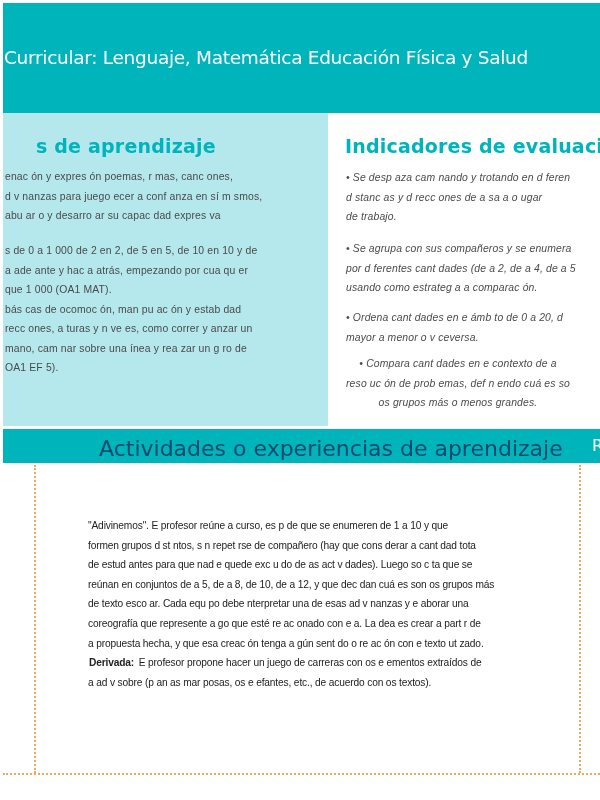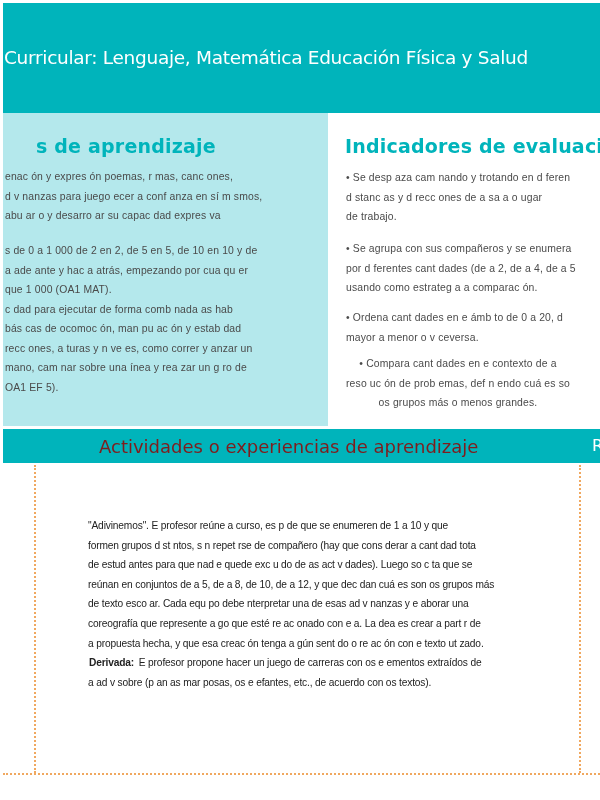--- a/index.html
+++ b/index.html
@@ -32,33 +32,33 @@
     .left-panel .panel-heading { left: 0; padding-left: 32px; }
     .right-panel .panel-heading { left: 16px; }
 
     .body-text {
       position: absolute; color: #4a4a4a; font-size: 10.4px; line-height: 18.5px;
       white-space: nowrap; letter-spacing: 0.15px;
     }
     .left-panel .p1 { left: 0; top: 53px; }
     .left-panel .p2 { left: 0; top: 127px; }
 
-    .right-panel .ind { left: 16px; }
+    .right-panel .ind { left: 16px; font-style: italic; }
     .right-panel .ind1 { top: 54px; }
     .right-panel .ind2 { top: 125px; }
     .right-panel .ind3 { top: 194px; }
     .right-panel .ind4 { top: 240px; text-align: center; }
 
     .activities-bar {
       position: absolute; left: 0; top: 426px; width: 600px; height: 34px;
       background: #00b4bb;
     }
     .activities-bar .bar-title {
-      position: absolute; left: 95px; top: 6px; color: #7f1d1d;
-      font-family: "DejaVu Sans", sans-serif; font-size: 18px; white-space: nowrap;
+      position: absolute; left: 95px; top: 6px; color: #0c4a6e;
+      font-family: "DejaVu Sans", sans-serif; font-size: 22px; white-space: nowrap;
     }
     .activities-bar .bar-title-right {
       position: absolute; left: 588px; top: 6px; color: #ffffff;
       font-family: "DejaVu Sans", sans-serif; font-size: 16.5px; white-space: nowrap;
     }
 
     .dotted-v {
       position: absolute; width: 0; border-left: 2px dotted #f0a860;
     }
     .dotted-v.left { left: 31px; top: 462px; height: 308px; }
@@ -90,21 +90,20 @@
   <div class="panel-heading">s de aprendizaje</div>
   <div class="body-text p1">
     <div>enac ón y expres ón poemas, r mas, canc ones,</div>
     <div>d v nanzas para juego ecer  a conf anza en sí m smos,</div>
     <div>abu ar o y desarro  ar su capac dad expres va</div>
   </div>
   <div class="body-text p2">
     <div>s de  0 a 1 000 de 2 en 2, de 5 en 5, de 10 en 10 y de</div>
     <div>a ade ante y hac a atrás, empezando por cua qu er</div>
     <div>que 1 000 (OA1 MAT).</div>
-    <div>c dad para ejecutar de forma comb nada  as hab</div>
     <div>bás cas de  ocomoc ón, man pu ac ón y estab   dad</div>
     <div>recc ones, a turas y n ve es, como correr y  anzar un</div>
     <div>mano, cam nar sobre una  ínea y rea  zar un g ro de</div>
     <div>OA1 EF 5).</div>
   </div>
 </div>
 
 <div class="right-panel">
   <div class="panel-heading">Indicadores de evaluación</div>
   <div class="body-text ind ind1">

